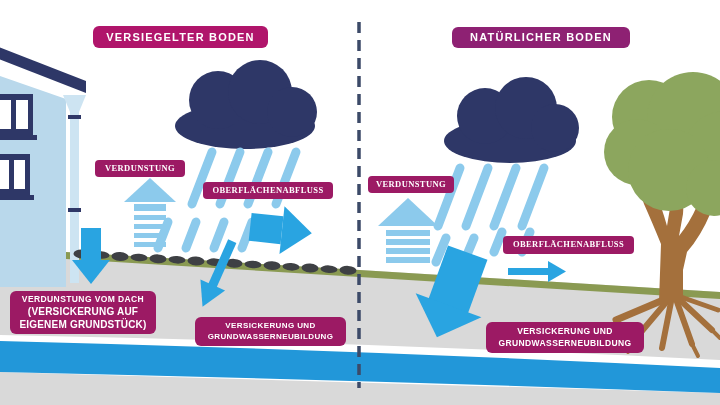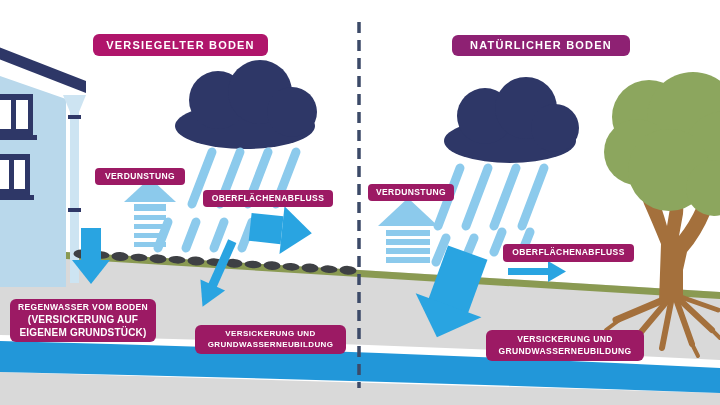--- a/index.html
+++ b/index.html
@@ -6,28 +6,28 @@
   .stage{
     position:relative;width:720px;height:405px;overflow:hidden;background:#fff;
     font-family:"Liberation Sans", sans-serif;
   }
   .stage svg{position:absolute;left:0;top:0;}
   .badge{
     position:absolute;box-sizing:border-box;
     background:var(--badge-magenta,#9c1a64);
     color:#fff;font-weight:700;text-align:right;
     display:flex;flex-direction:column;align-items:center;justify-content:center;
-    border-radius:4px;letter-spacing:.4px;line-height:1.3;margin-top:8px;
+    border-radius:4px;letter-spacing:.4px;line-height:1.3;
   }
   .badge-title{
     font-size:11px;letter-spacing:1.2px;border-radius:6px;padding:3px 10px;
   }
   #title-left{left:93px;top:26px;width:175px;height:22px;background:var(--title-left-bg,#b0156b);}
   #title-right{left:452px;top:27px;width:178px;height:21px;background:var(--title-right-bg,#8e2173);}
-  .badge-small{font-size:8.5px;padding:3px 7px;}
+  .badge-small{font-size:8.5px;padding:3px 7px;font-family:Liberation Serif, serif;}
   #verdunstung-left{left:95px;top:160px;width:90px;height:17px;}
   #oberfl-left{left:203px;top:182px;width:130px;height:17px;}
   #regenwasser{left:10px;top:291px;width:146px;height:43px;font-size:8.5px;border-radius:6px;}
   #regenwasser .sub{font-size:10px;font-weight:600;letter-spacing:.2px;}
   #versick-left{left:195px;top:317px;width:151px;height:29px;font-size:8px;border-radius:6px;}
   #verdunstung-right{left:368px;top:176px;width:86px;height:17px;}
   #oberfl-right{left:503px;top:236px;width:131px;height:18px;}
   #versick-right{left:486px;top:322px;width:158px;height:31px;font-size:8.5px;border-radius:6px;}
 </style>
 </head>
@@ -189,21 +189,21 @@
   <span>NATÜRLICHER BODEN</span>
 </div>
 
 <div class="badge badge-small" id="verdunstung-left">
   <span>VERDUNSTUNG</span>
 </div>
 <div class="badge badge-small" id="oberfl-left">
   <span>OBERFLÄCHENABFLUSS</span>
 </div>
 <div class="badge" id="regenwasser">
-  <span>REGENWASSER VOM BODEN</span>
+  <span>VERDUNSTUNG VOM DACH</span>
   <span class="sub">(VERSICKERUNG AUF</span>
   <span class="sub">EIGENEM GRUNDSTÜCK)</span>
 </div>
 <div class="badge" id="versick-left">
   <span>VERSICKERUNG UND</span>
   <span>GRUNDWASSERNEUBILDUNG</span>
 </div>
 
 <div class="badge badge-small" id="verdunstung-right">
   <span>VERDUNSTUNG</span>

